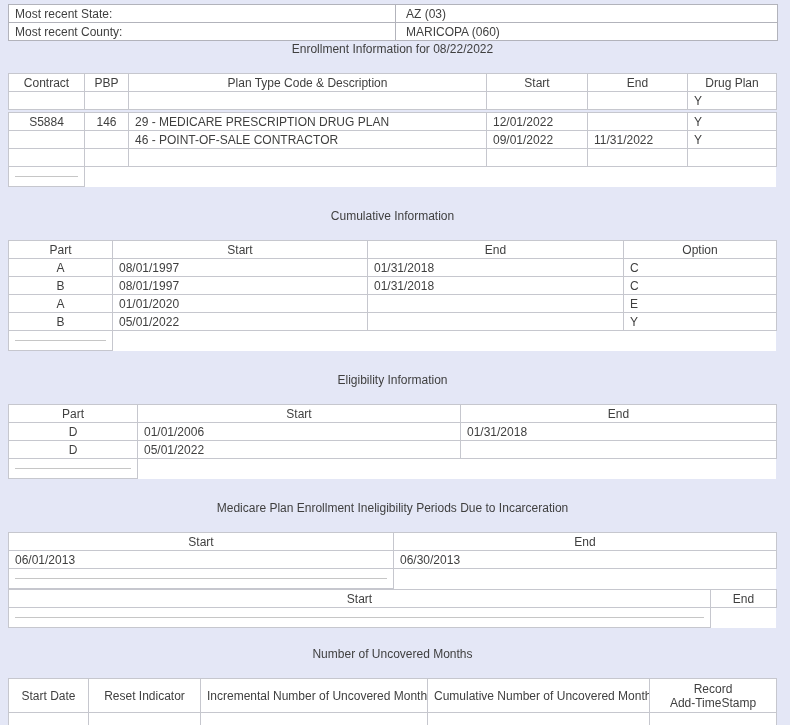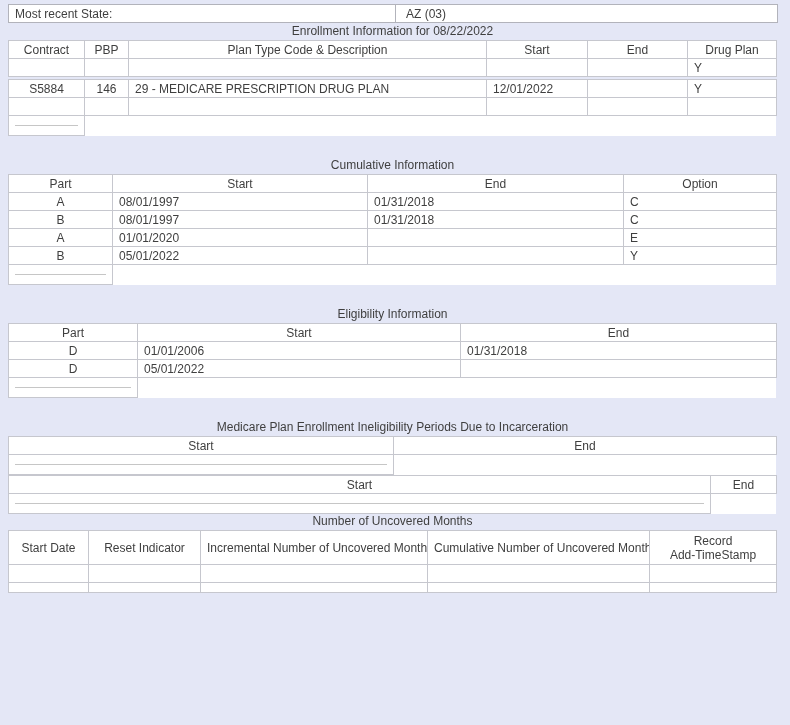--- a/index.html
+++ b/index.html
@@ -16,23 +16,23 @@
     font-weight:normal;font-size:12px;white-space:nowrap;overflow:hidden;
     text-align:left;vertical-align:middle;
   }
   th{text-align:center;}
   td.c{text-align:center;}
   
   .kv{width:769px;}
   .kv td{border-color:#b2b3bb;}
   .kv td.val{padding-left:10px;}
   
-  .title{width:769px;height:15px;line-height:15px;text-align:center;margin:1px 0 1px;}
+  .title{width:769px;height:30px;line-height:15px;text-align:center;margin:1px 0 1px;}
   .mt22{margin-top:22px;}
-  .mt18{margin-top:0;}
+  .mt18{margin-top:19px;}
   
   .enr2{margin-top:2px;}
   
   .prow{width:768px;background:#fff;height:20px;}
   .pcell{
     box-sizing:border-box;height:20px;background:#fff;
     border:1px solid #c6c7ce;border-top:none;
     display:flex;align-items:center;
   }
   .pline{flex:1;margin:0 6px;height:0;border-top:1px solid #c6c6c6;}
@@ -50,20 +50,24 @@
   <table class="kv">
     <colgroup>
         <col style="width:387px">
         <col style="width:382px">
       </colgroup>
     <tbody>
         <tr>
       <td>Most recent State:</td>
       <td class="val">AZ (03)</td>
     </tr>
+    <tr>
+      <td>Most recent County:</td>
+      <td class="val">MARICOPA (060)</td>
+    </tr>
   </tbody>
     </table>
 
   <div class="title">Enrollment Information for 08/22/2022</div>
   <table>
     <colgroup>
         <col style="width:76px">
         <col style="width:44px">
         <col style="width:358px">
         <col style="width:101px">
@@ -101,20 +105,28 @@
     <tbody>
         <tr>
       <td class="c">S5884</td>
       <td class="c">146</td>
       <td>29 - MEDICARE PRESCRIPTION DRUG PLAN</td>
       <td>12/01/2022</td>
       <td></td>
       <td>Y</td>
     </tr>
     <tr>
+      <td class="c"></td>
+      <td class="c"></td>
+      <td>46 - POINT-OF-SALE CONTRACTOR</td>
+      <td>09/01/2022</td>
+      <td>11/31/2022</td>
+      <td>Y</td>
+    </tr>
+    <tr>
       <td></td>
           <td></td>
       <td></td>
           <td></td>
       <td></td>
           <td></td>
     </tr>
   </tbody>
     </table>
   <div class="prow">
@@ -204,20 +216,24 @@
   <div class="title mt22">Medicare Plan Enrollment Ineligibility Periods Due to Incarceration</div>
   <table>
     <colgroup>
         <col style="width:385px">
         <col style="width:383px">
       </colgroup>
     <tbody>
         <tr>
       <th>Start</th>
       <th>End</th>
+    </tr>
+    <tr>
+      <td>06/01/2013</td>
+      <td>06/30/2013</td>
     </tr>
   </tbody>
     </table>
   <div class="prow">
     <div class="pcell w386">
         <div class="pline"></div>
       </div>
   </div>
 
   <table>

